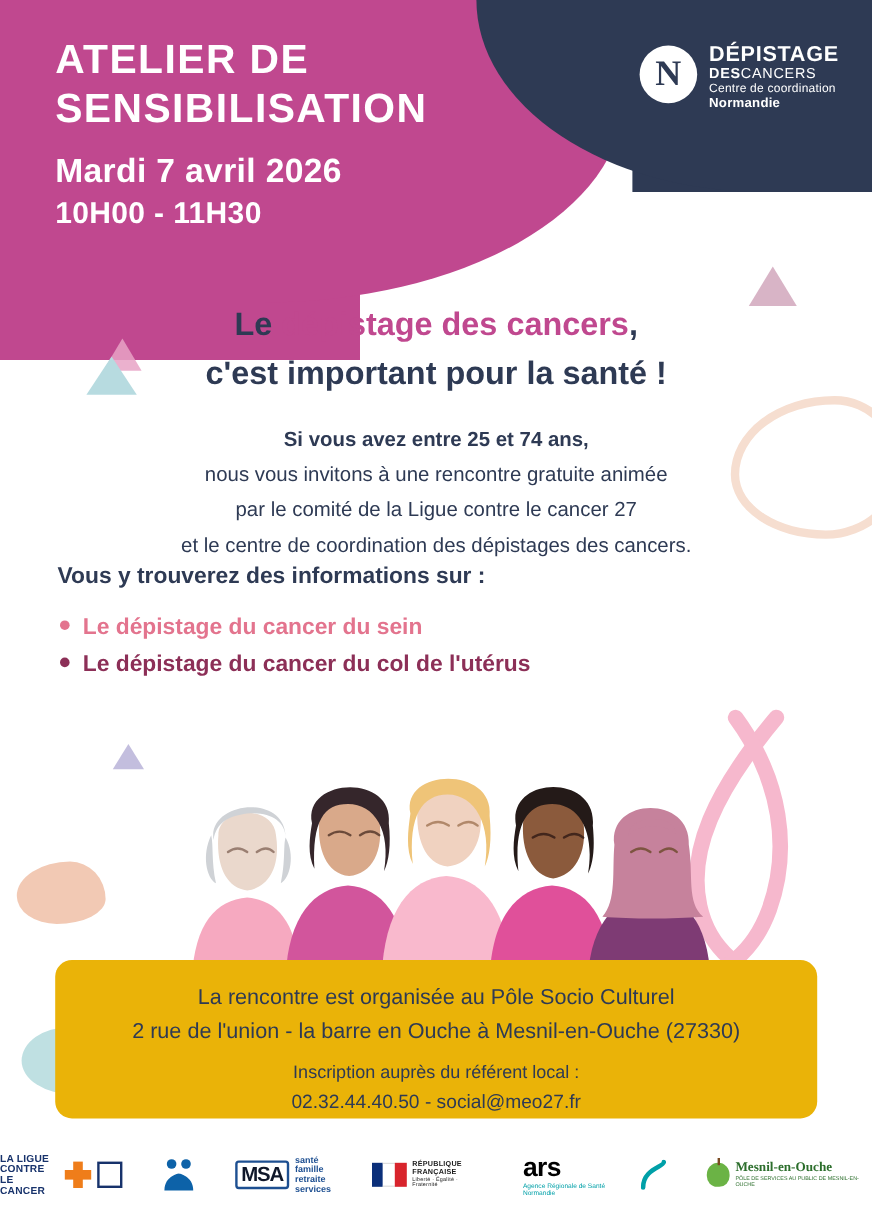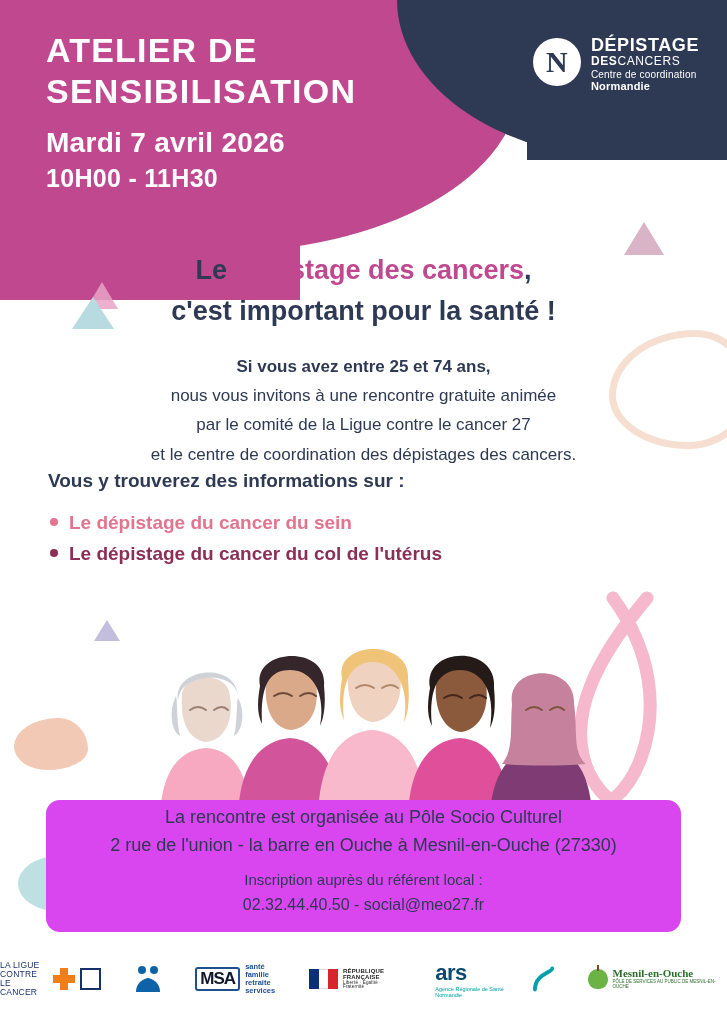--- a/index.html
+++ b/index.html
@@ -234,26 +234,26 @@
     width: 490px; height: 215px;
     z-index: 3;
   }
 
   
   .infobox {
     position: absolute;
     left: 46px; right: 46px;
     top: 800px;
     height: 132px;
-    background: #d946ef;
+    background: #eab308;
     border-radius: 14px;
     z-index: 5;
     text-align: center;
     color: #2e3a54;
-    padding-top: 4px;
+    padding-top: 18px;
     box-sizing: border-box;
   }
   .infobox .line1, .infobox .line2 {
     font-size: 18px;
     line-height: 1.55;
   }
   .infobox .line3 {
     font-size: 15px;
     margin-top: 11px;
   }
@@ -274,21 +274,21 @@
     z-index: 5;
   }
   .flogo {
     display: flex;
     align-items: center;
     gap: 5px;
     height: 44px;
   }
   .flogo .txt { line-height: 1.08; }
 
-  .lg-ligue .txt { font-size: 8.5px; font-weight: normal; color: #17326b; letter-spacing: .2px; }
+  .lg-ligue .txt { font-size: 8.5px; font-weight: bold; color: #17326b; letter-spacing: .2px; }
   .lg-ligue .cross {
     width: 22px; height: 22px; position: relative;
   }
   .lg-ligue .cross:before, .lg-ligue .cross:after {
     content: ""; position: absolute; background: #ef7d1a;
   }
   .lg-ligue .cross:before { left: 7px; top: 0; width: 8px; height: 22px; }
   .lg-ligue .cross:after { left: 0; top: 7px; width: 22px; height: 8px; }
   .lg-ligue .sqr {
     width: 18px; height: 18px; border: 2px solid #17326b; margin-left: 1px;
@@ -304,21 +304,21 @@
   }
   .lg-msa .txt div { font-size: 7.5px; color: #1d4f91; font-weight: bold; }
 
   .lg-rf .bars { display: flex; height: 20px; width: 30px; }
   .lg-rf .bars i { flex: 1; }
   .lg-rf .bars i:nth-child(1) { background: #0b2f7a; }
   .lg-rf .bars i:nth-child(2) { background: #ffffff; border-top:1px solid #ddd; border-bottom:1px solid #ddd;}
   .lg-rf .bars i:nth-child(3) { background: #d8242c; }
   .lg-rf .txt div { font-size: 6px; font-weight: bold; color: #1b1b1b; letter-spacing: .2px; }
 
-  .lg-ars .ars-txt { font-size: 22px; font-weight: bold; color: #0c4a6e; letter-spacing: -.5px;}
+  .lg-ars .ars-txt { font-size: 22px; font-weight: bold; color: #000000; letter-spacing: -.5px;}
   .lg-ars .sub { font-size: 5.5px; color: #00a0a8; }
 
   .lg-meo .apple {
     width: 20px; height: 20px; border-radius: 50% 50% 45% 45%;
     background: #6bb345; position: relative;
   }
   .lg-meo .apple:after {
     content:""; position:absolute; left: 9px; top:-4px; width:2px; height:6px; background:#7a4a22;
   }
   .lg-meo .t1 { font-size: 11px; font-weight: bold; color: #2c6e2c; font-family:"Liberation Serif", serif;}

